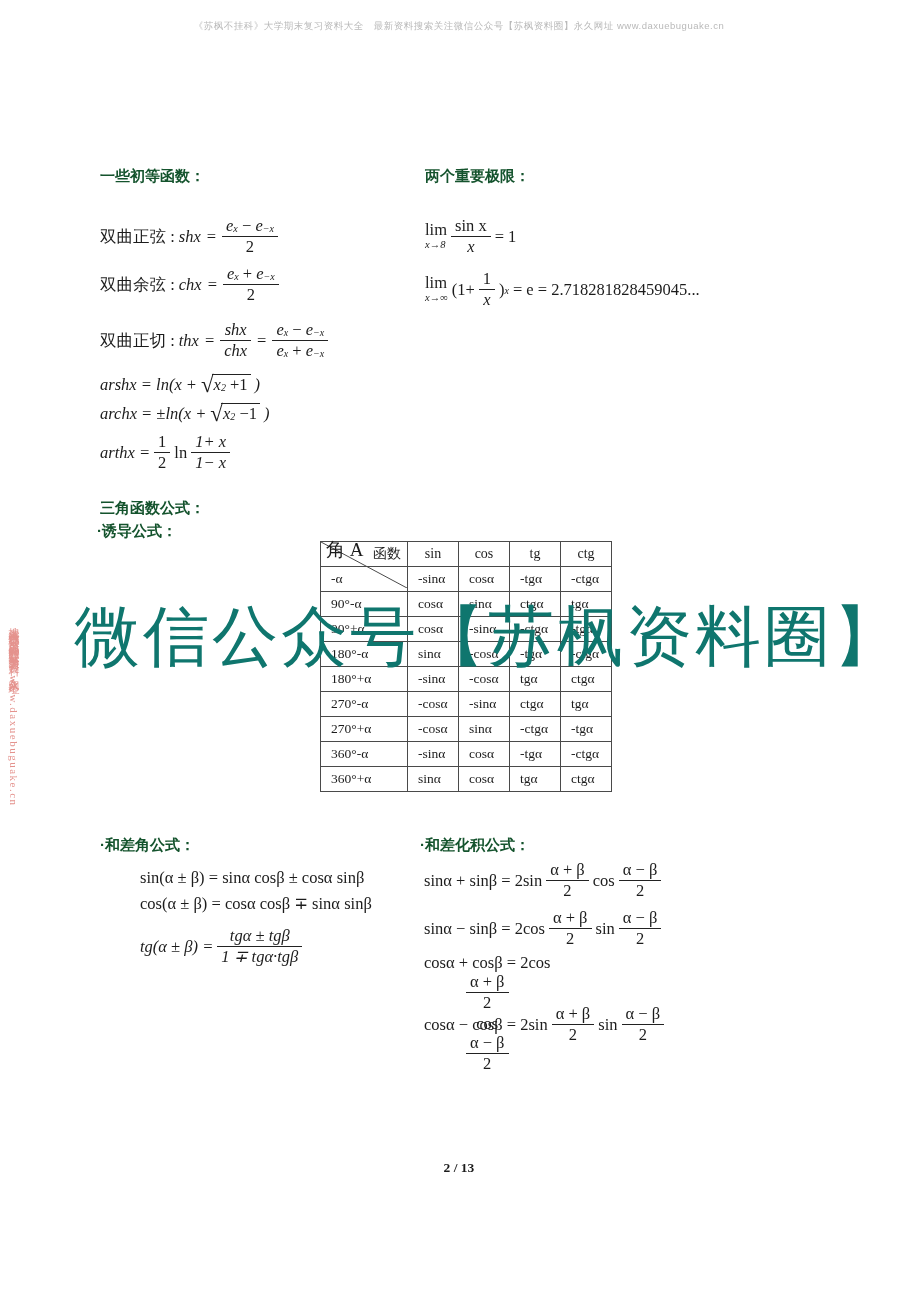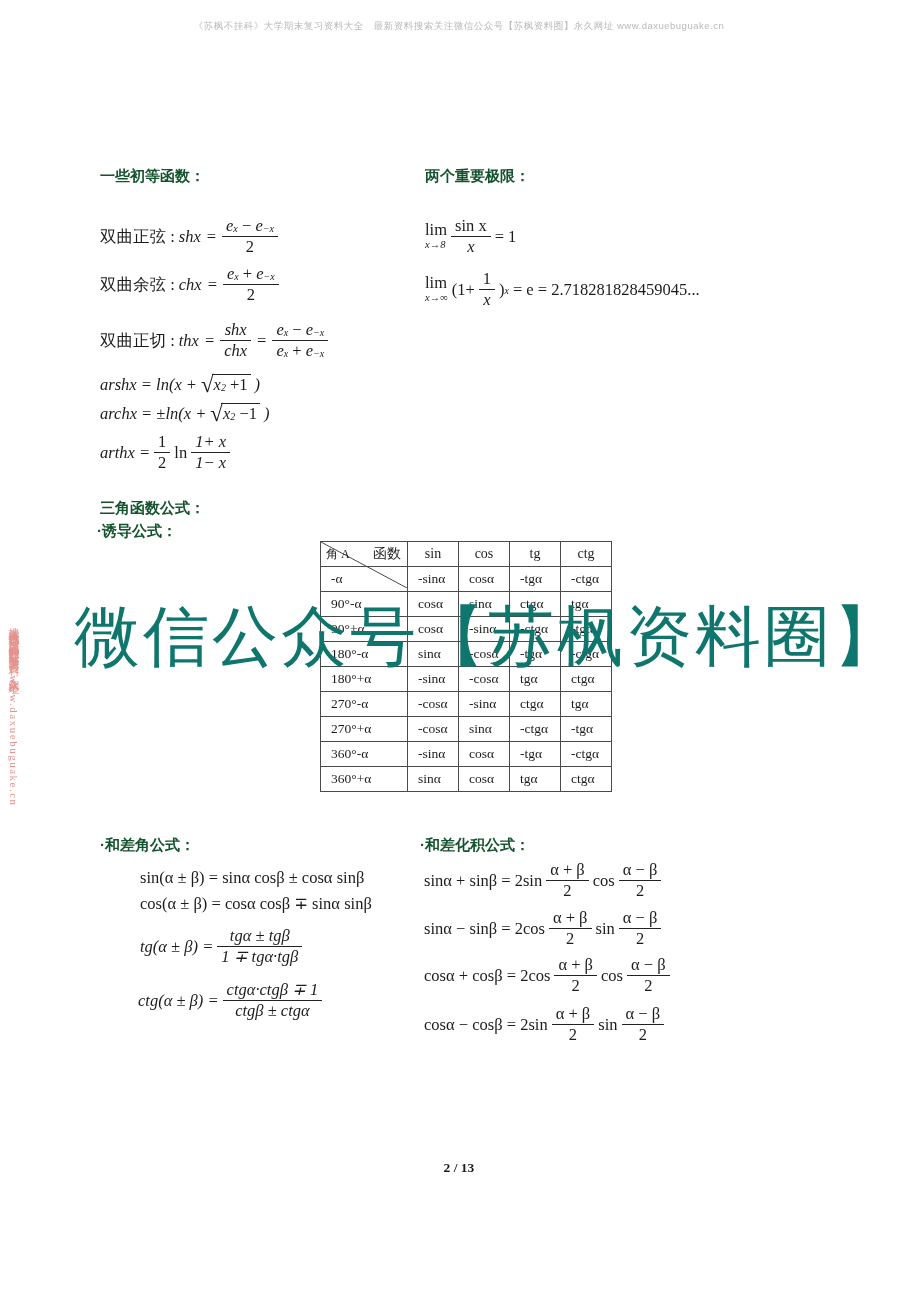--- a/index.html
+++ b/index.html
@@ -22,21 +22,21 @@
   .lim .s{display:block;font-size:10.5px;font-style:italic;line-height:1.2;}
   .sqrt{display:inline-flex;align-items:flex-start;}
   .sqrt .sign{font-size:23px;line-height:.95;margin-right:-2px;}
   .sqrt .rad{border-top:1.4px solid #222;padding:0 3px 0 2px;}
   
   .indtable{border-collapse:collapse;table-layout:fixed;font-size:13.5px;}
   .indtable td{border:1px solid #4a4a4a;padding:0 0 0 10px;height:24px;vertical-align:middle;}
   .indtable td.hdr{text-align:center;padding:0;font-size:14px;}
   .corner{position:relative;width:86px;height:46px;padding:0 !important;}
   .corner .ct{position:absolute;top:3px;right:6px;font-size:14px;}
-  .corner .cb{position:absolute;bottom:3px;left:5px;font-size:12px;}
+  .corner .cb{position:absolute;bottom:3px;left:5px;font-size:19px;}
   .corner svg{position:absolute;top:0;left:0;}
   
   .wm-center{left:74px;top:592px;font-size:66px;letter-spacing:3px;color:#0f766e;
              white-space:nowrap;z-index:5;font-family:"Liberation Serif", serif;}
   .wm-side{left:6px;top:618px;writing-mode:vertical-rl;font-size:11px;letter-spacing:1.5px;
            color:#e4928d;height:470px;z-index:4;}
   .footer{width:918px;left:0;top:1160px;text-align:center;font-size:13.5px;font-weight:bold;}
 </style>
 </head>
 <body>
@@ -235,27 +235,20 @@
   <div class="abs formula" style="left:140px;top:894px;">cos(α ± β) = cosα cosβ ∓ sinα sinβ</div>
 
   <div class="abs formula" style="left:140px;top:923px;height:48px;">
     <span class="it">tg(α ± β) =</span>
     <span class="frac">
       <span class="num it">tgα ± tgβ</span>
       <span class="den it">1 ∓ tgα·tgβ</span>
     </span>
   </div>
 
-  <div class="abs formula" style="left:138px;top:977px;height:48px;">
-    <span class="it">ctg(α ± β) =</span>
-    <span class="frac">
-      <span class="num it">ctgα·ctgβ ∓ 1</span>
-      <span class="den it">ctgβ ± ctgα</span>
-    </span>
-  </div>
 
   <div class="abs heading" style="left:420px;top:836px;">·和差化积公式：</div>
 
   <div class="abs formula" style="left:424px;top:858px;height:46px;">
     <span>sinα + sinβ = 2sin</span>
     <span class="frac">
         <span class="num">α + β</span>
         <span class="den">2</span>
       </span>
     <span>cos</span>
@@ -271,21 +264,21 @@
         <span class="num">α + β</span>
         <span class="den">2</span>
       </span>
     <span>sin</span>
     <span class="frac">
         <span class="num">α − β</span>
         <span class="den">2</span>
       </span>
   </div>
 
-  <div class="abs formula" style="left:424px;top:953px;height:46px;">
+  <div class="abs formula" style="left:424px;top:953px;height:46px;flex-direction:column;">
     <span>cosα + cosβ = 2cos</span>
     <span class="frac">
         <span class="num">α + β</span>
         <span class="den">2</span>
       </span>
     <span>cos</span>
     <span class="frac">
         <span class="num">α − β</span>
         <span class="den">2</span>
       </span>

